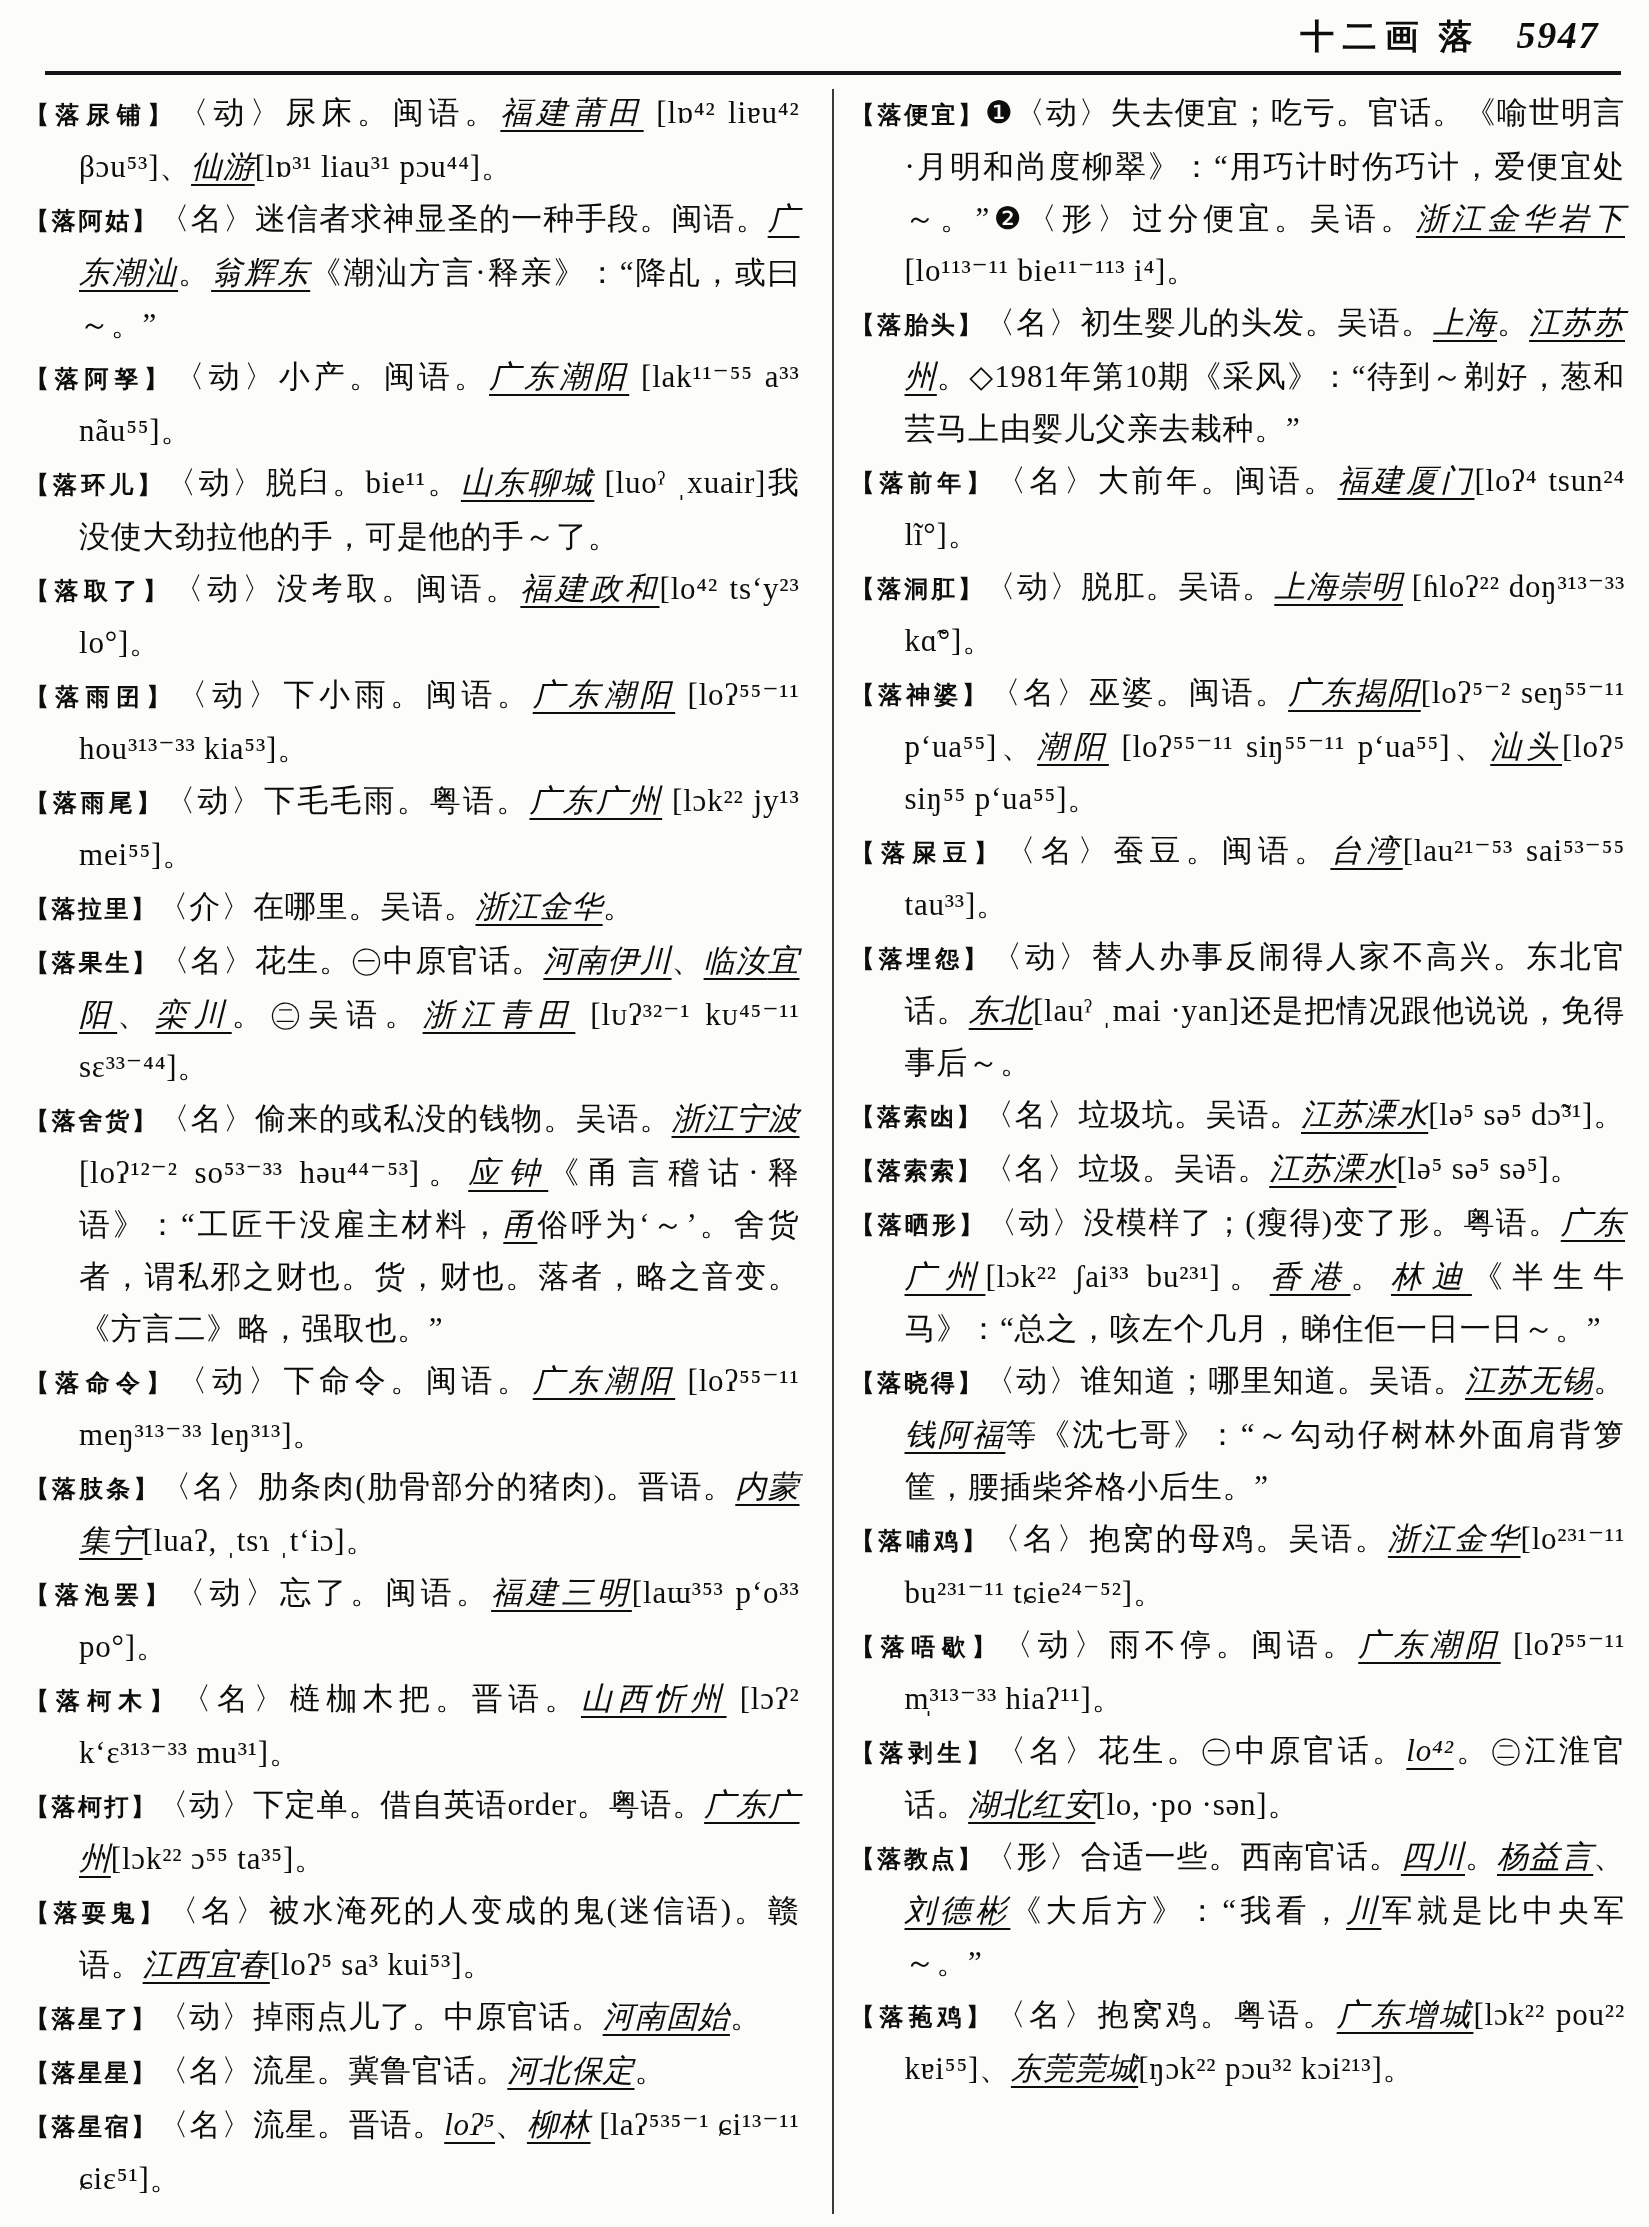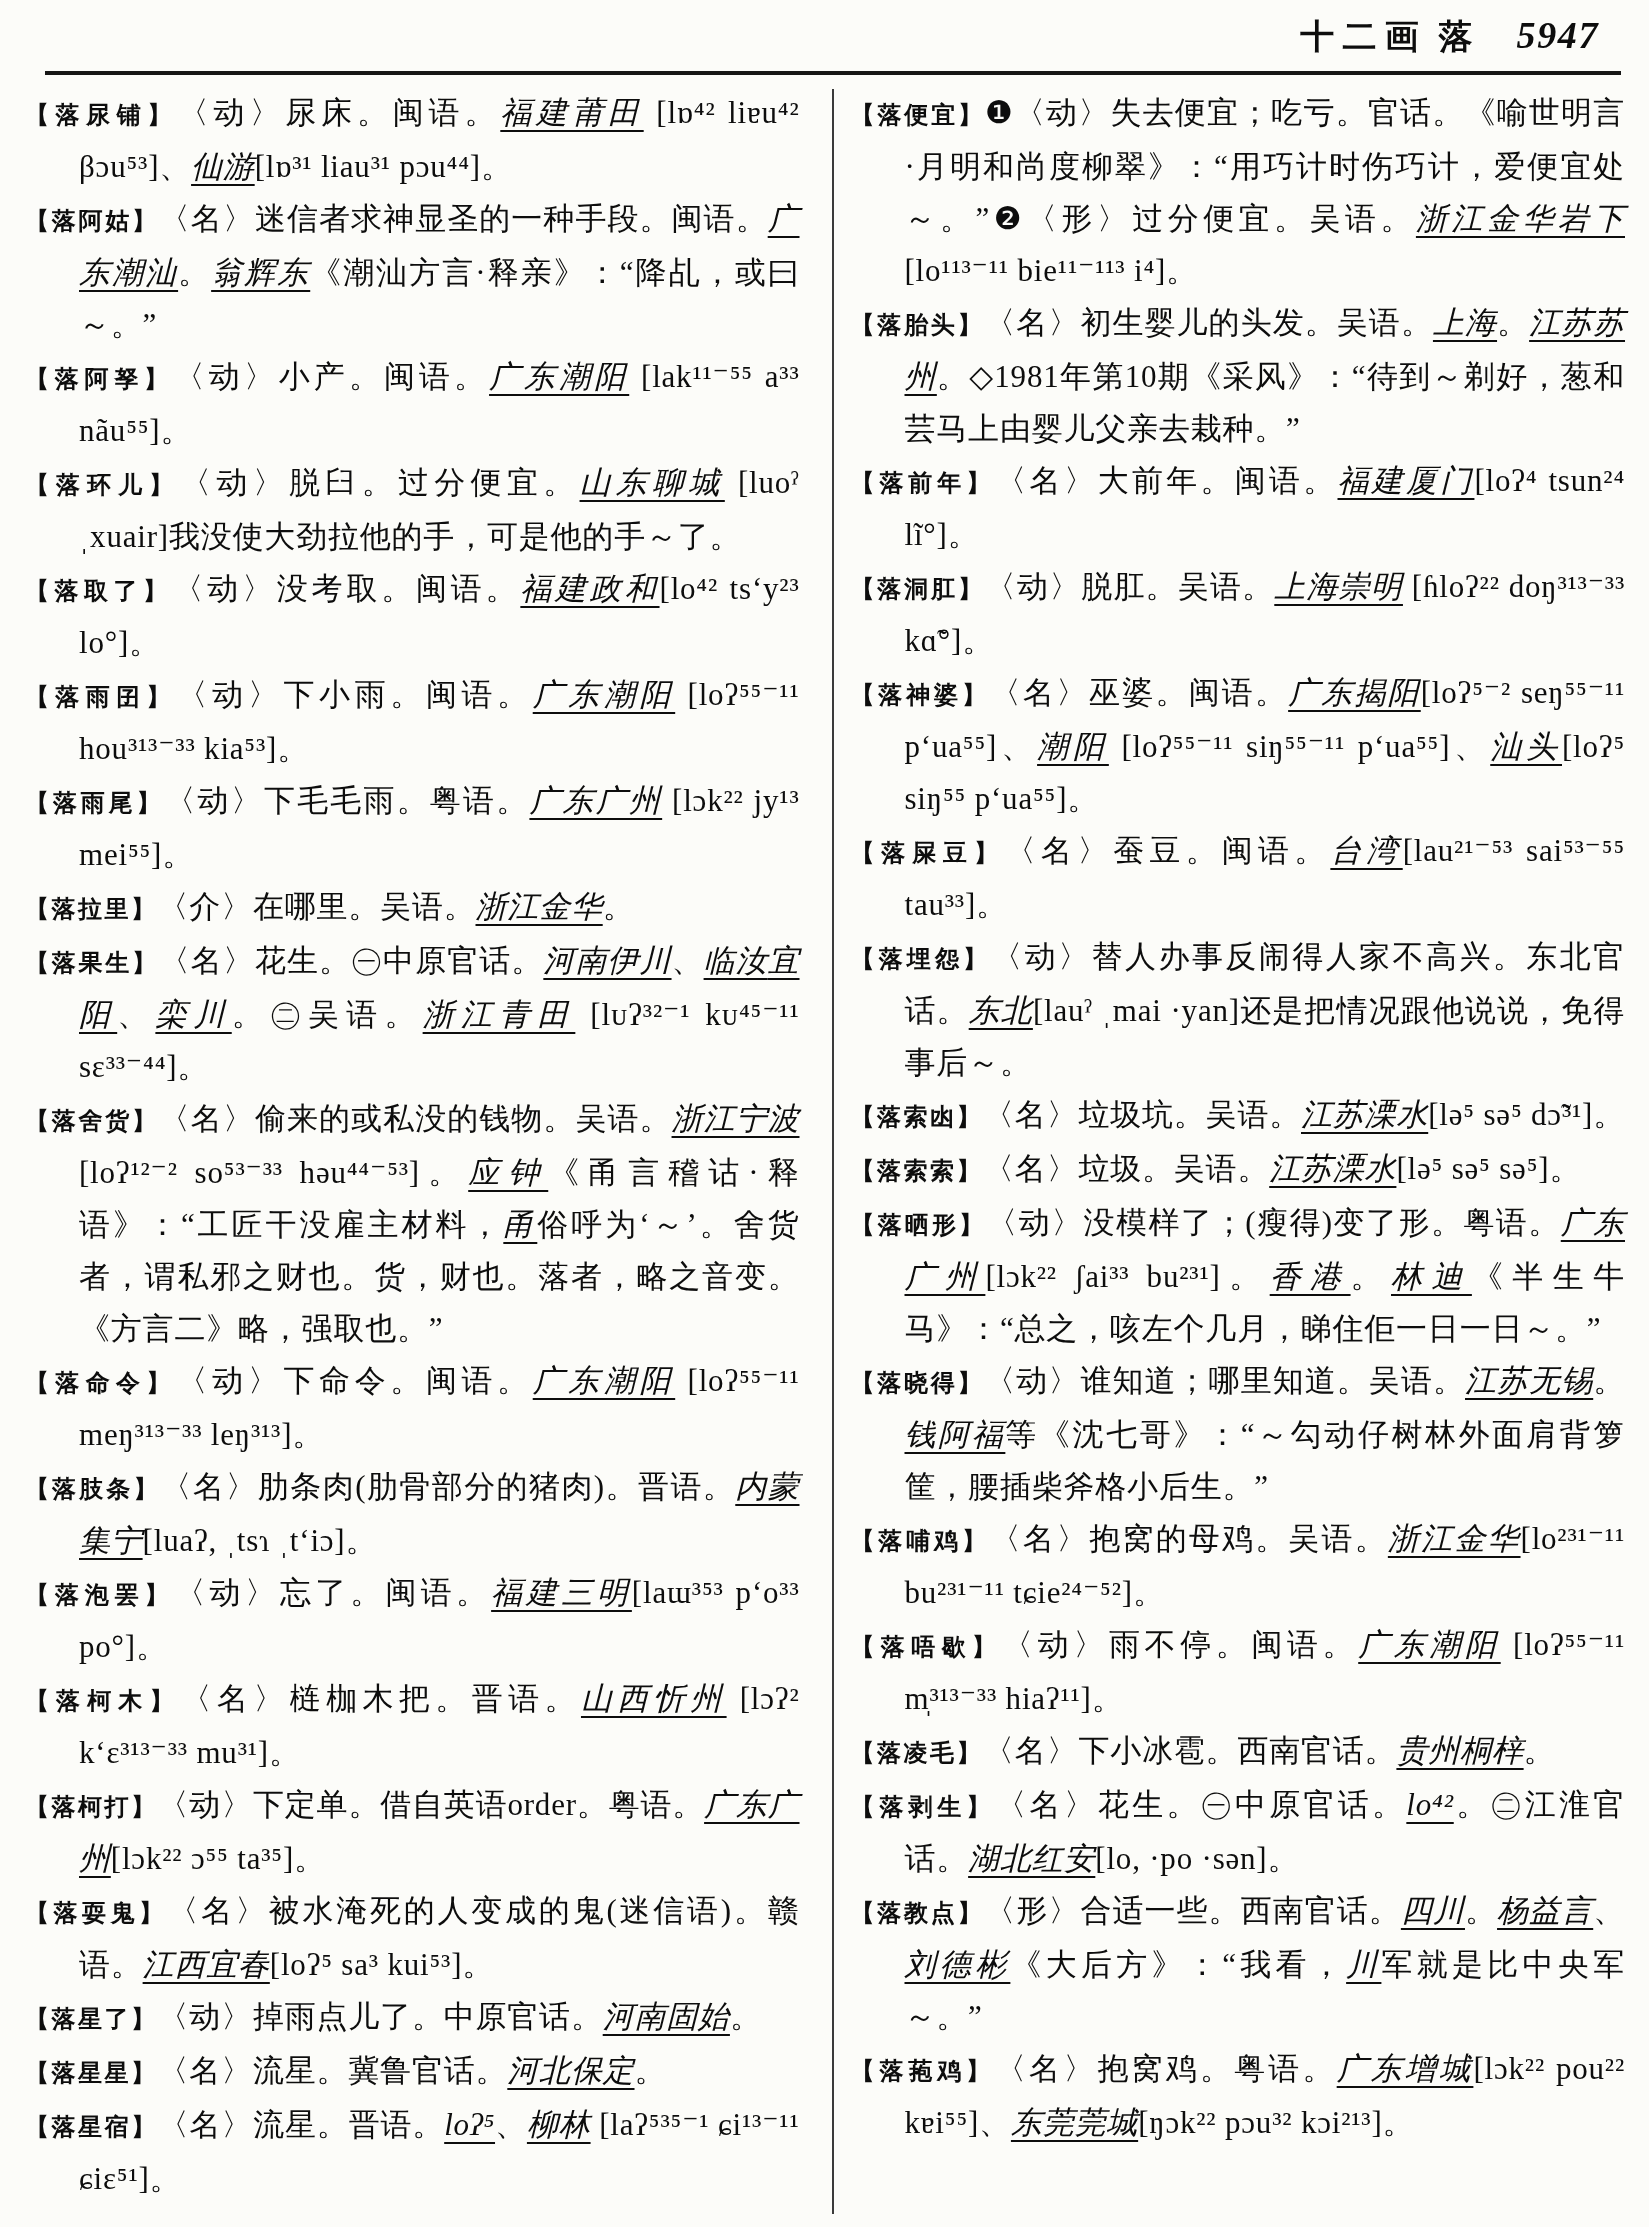--- a/index.html
+++ b/index.html
@@ -35,21 +35,21 @@
   </div>
 
   <div class="rule"></div>
   <div class="divider"></div>
 
   <div class="cols">
     <div class="col">
         <div class="entry"><span class="hw">【落尿铺】</span><span>〈动〉尿床。闽语。</span><span class="u">福建莆田</span><span> [lɒ⁴² liɐu⁴² βɔu⁵³]、</span><span class="u">仙游</span><span>[lɒ³¹ liau³¹ pɔu⁴⁴]。</span></div>
         <div class="entry"><span class="hw">【落阿姑】</span><span>〈名〉迷信者求神显圣的一种手段。闽语。</span><span class="u">广东潮汕</span><span>。</span><span class="u">翁辉东</span><span>《潮汕方言·释亲》：“降乩，或曰～。”</span></div>
         <div class="entry"><span class="hw">【落阿孥】</span><span>〈动〉小产。闽语。</span><span class="u">广东潮阳</span><span> [lak¹¹⁻⁵⁵ a³³ nãu⁵⁵]。</span></div>
-        <div class="entry"><span class="hw">【落环儿】</span><span>〈动〉脱臼。过分便宜。</span><span class="u">山东聊城</span><span> [luoˀ ˌxuair]我没使大劲拉他的手，可是他的手～了。</span></div>
+        <div class="entry"><span class="hw">【落环儿】</span><span>〈动〉脱臼。bie¹¹。</span><span class="u">山东聊城</span><span> [luoˀ ˌxuair]我没使大劲拉他的手，可是他的手～了。</span></div>
         <div class="entry"><span class="hw">【落取了】</span><span>〈动〉没考取。闽语。</span><span class="u">福建政和</span><span>[lo⁴² tsʻy²³ lo°]。</span></div>
         <div class="entry"><span class="hw">【落雨囝】</span><span>〈动〉下小雨。闽语。</span><span class="u">广东潮阳</span><span> [loʔ⁵⁵⁻¹¹ hou³¹³⁻³³ kia⁵³]。</span></div>
         <div class="entry"><span class="hw">【落雨尾】</span><span>〈动〉下毛毛雨。粤语。</span><span class="u">广东广州</span><span> [lɔk²² jy¹³ mei⁵⁵]。</span></div>
         <div class="entry"><span class="hw">【落拉里】</span><span>〈介〉在哪里。吴语。</span><span class="u">浙江金华</span><span>。</span></div>
         <div class="entry"><span class="hw">【落果生】</span><span>〈名〉花生。㊀中原官话。</span><span class="u">河南伊川</span><span>、</span><span class="u">临汝</span><span class="u">宜阳</span><span>、</span><span class="u">栾川</span><span>。㊁吴语。</span><span class="u">浙江青田</span><span> [lᴜʔ³²⁻¹ kᴜ⁴⁵⁻¹¹ sɛ³³⁻⁴⁴]。</span></div>
         <div class="entry"><span class="hw">【落舍货】</span><span>〈名〉偷来的或私没的钱物。吴语。</span><span class="u">浙江宁波</span><span>[loʔ¹²⁻² so⁵³⁻³³ həu⁴⁴⁻⁵³]。</span><span class="u">应钟</span><span>《甬言稽诂·释语》：“工匠干没雇主材料，</span><span class="u">甬</span><span>俗呼为‘～’。舍货者，谓私邪之财也。货，财也。落者，略之音变。《方言二》略，强取也。”</span></div>
         <div class="entry"><span class="hw">【落命令】</span><span>〈动〉下命令。闽语。</span><span class="u">广东潮阳</span><span> [loʔ⁵⁵⁻¹¹ meŋ³¹³⁻³³ leŋ³¹³]。</span></div>
         <div class="entry"><span class="hw">【落肢条】</span><span>〈名〉肋条肉(肋骨部分的猪肉)。晋语。</span><span class="u">内蒙集宁</span><span>[luaʔ, ˌtsɿ ˌtʻiɔ]。</span></div>
         <div class="entry"><span class="hw">【落泡罢】</span><span>〈动〉忘了。闽语。</span><span class="u">福建三明</span><span>[laɯ³⁵³ pʻo³³ po°]。</span></div>
         <div class="entry"><span class="hw">【落柯木】</span><span>〈名〉梿枷木把。晋语。</span><span class="u">山西忻州</span><span> [lɔʔ² kʻɛ³¹³⁻³³ mu³¹]。</span></div>
@@ -66,21 +66,20 @@
         <div class="entry"><span class="hw">【落洞肛】</span><span>〈动〉脱肛。吴语。</span><span class="u">上海崇明</span><span> [ɦloʔ²² doŋ³¹³⁻³³ kɑ̃°]。</span></div>
         <div class="entry"><span class="hw">【落神婆】</span><span>〈名〉巫婆。闽语。</span><span class="u">广东揭阳</span><span>[loʔ⁵⁻² seŋ⁵⁵⁻¹¹ pʻua⁵⁵]、</span><span class="u">潮阳</span><span> [loʔ⁵⁵⁻¹¹ siŋ⁵⁵⁻¹¹ pʻua⁵⁵]、</span><span class="u">汕头</span><span>[loʔ⁵ siŋ⁵⁵ pʻua⁵⁵]。</span></div>
         <div class="entry"><span class="hw">【落屎豆】</span><span>〈名〉蚕豆。闽语。</span><span class="u">台湾</span><span>[lau²¹⁻⁵³ sai⁵³⁻⁵⁵ tau³³]。</span></div>
         <div class="entry"><span class="hw">【落埋怨】</span><span>〈动〉替人办事反闹得人家不高兴。东北官话。</span><span class="u">东北</span><span>[lauˀ ˌmai ·yan]还是把情况跟他说说，免得事后～。</span></div>
         <div class="entry"><span class="hw">【落索凼】</span><span>〈名〉垃圾坑。吴语。</span><span class="u">江苏溧水</span><span>[lə⁵ sə⁵ dɔ̃³¹]。</span></div>
         <div class="entry"><span class="hw">【落索索】</span><span>〈名〉垃圾。吴语。</span><span class="u">江苏溧水</span><span>[lə⁵ sə⁵ sə⁵]。</span></div>
         <div class="entry"><span class="hw">【落晒形】</span><span>〈动〉没模样了；(瘦得)变了形。粤语。</span><span class="u">广东广州</span><span>[lɔk²² ʃai³³ bu²³¹]。</span><span class="u">香港</span><span>。</span><span class="u">林迪</span><span>《半生牛马》：“总之，咳左个几月，睇住佢一日一日～。”</span></div>
         <div class="entry"><span class="hw">【落晓得】</span><span>〈动〉谁知道；哪里知道。吴语。</span><span class="u">江苏无锡</span><span>。</span><span class="u">钱阿福</span><span>等《沈七哥》：“～勾动仔树林外面肩背箩筐，腰插柴斧格小后生。”</span></div>
         <div class="entry"><span class="hw">【落哺鸡】</span><span>〈名〉抱窝的母鸡。吴语。</span><span class="u">浙江金华</span><span>[lo²³¹⁻¹¹ bu²³¹⁻¹¹ tɕie²⁴⁻⁵²]。</span></div>
         <div class="entry"><span class="hw">【落唔歇】</span><span>〈动〉雨不停。闽语。</span><span class="u">广东潮阳</span><span> [loʔ⁵⁵⁻¹¹ m̩³¹³⁻³³ hiaʔ¹¹]。</span></div>
-        <div class="entry"><span class="hw">【落凌毛】</span><span>〈名〉下小冰雹。西南官话。</span><span class="u">贵州桐梓</span><span>。</span></div>
         <div class="entry"><span class="hw">【落剥生】</span><span>〈名〉花生。㊀中原官话。</span><span class="u">lo⁴²</span><span>。㊁江淮官话。</span><span class="u">湖北红安</span><span>[lo, ·po ·sən]。</span></div>
         <div class="entry"><span class="hw">【落教点】</span><span>〈形〉合适一些。西南官话。</span><span class="u">四川</span><span>。</span><span class="u">杨益言</span><span>、</span><span class="u">刘德彬</span><span>《大后方》：“我看，</span><span class="u">川</span><span>军就是比中央军～。”</span></div>
         <div class="entry"><span class="hw">【落菢鸡】</span><span>〈名〉抱窝鸡。粤语。</span><span class="u">广东增城</span><span>[lɔk²² pou²² kɐi⁵⁵]、</span><span class="u">东莞莞城</span><span>[ŋɔk²² pɔu³² kɔi²¹³]。</span></div>
       </div>
   </div>
 
 </div>
 
 
 </body></html>

